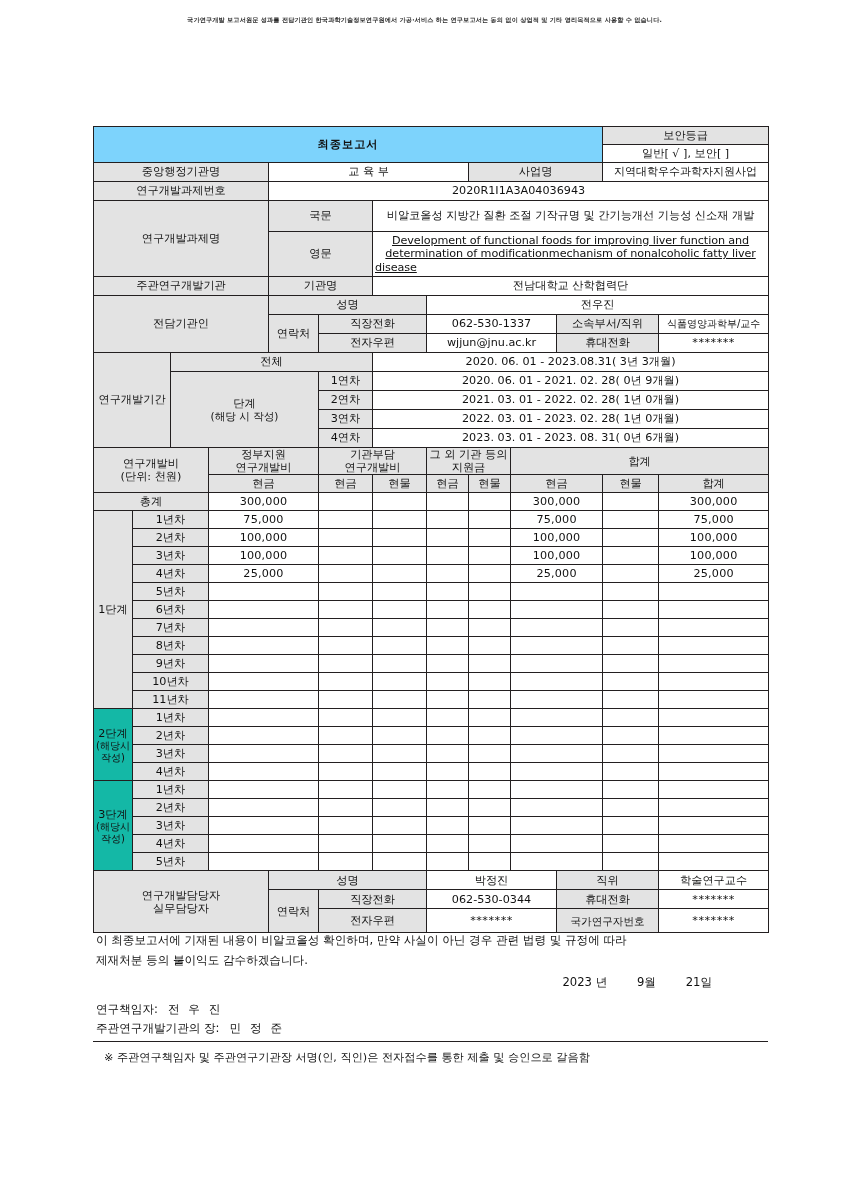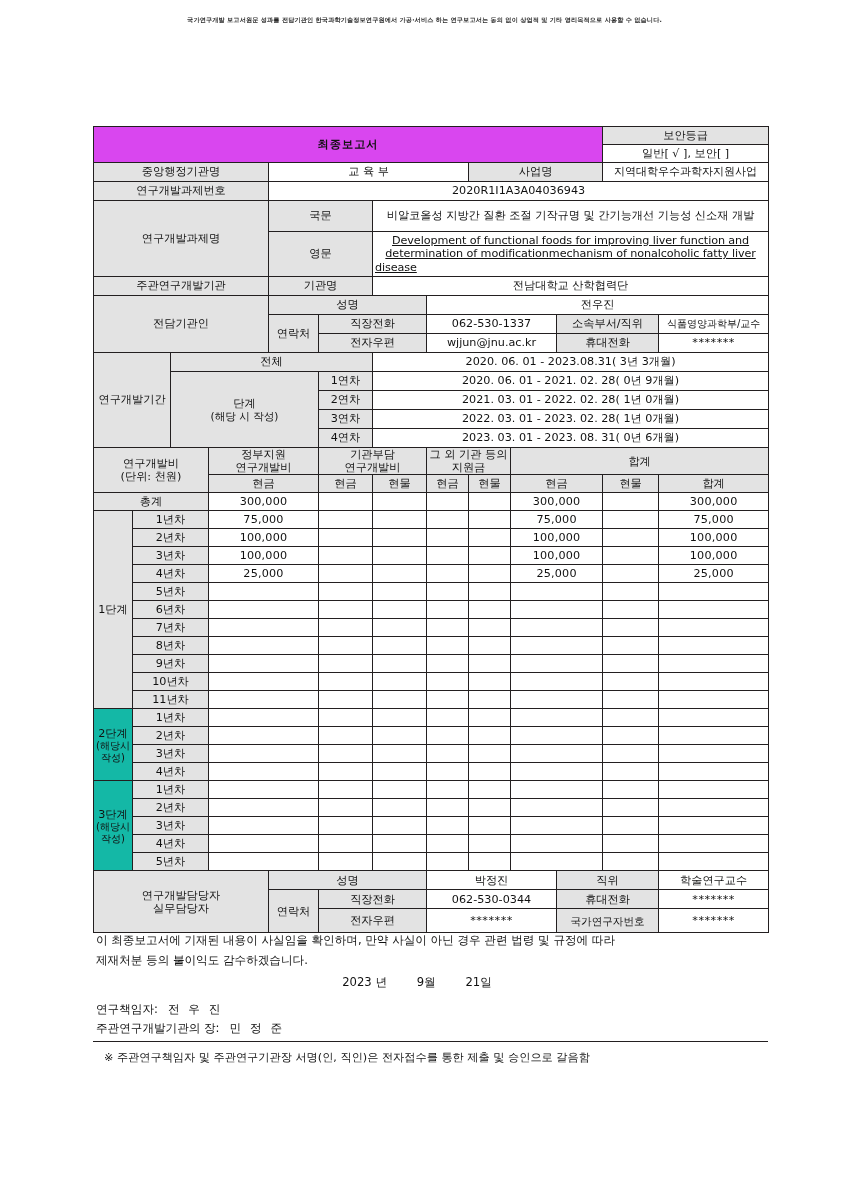--- a/index.html
+++ b/index.html
@@ -59,21 +59,21 @@
   .lbl {
     background: #e3e3e3;
     font-size: 11.2px;
   }
   .lbl-sm { background:#14b8a6; font-size: 10.6px; }
   .val { background: #ffffff; }
   .title-cell {
     font-size: 20px;
     font-weight: bold;
     letter-spacing: 1px;
-    background: #d946ef;
+    background: #7dd3fc;
     height: 38px;
   }
   .eng {
     text-align: justify;
     text-align-last: justify;
     font-size: 10.8px;
     line-height: 1.35;
     padding: 2px 4px 3px 4px;
     letter-spacing: -0.1px;
     text-decoration: underline;
@@ -100,21 +100,21 @@
     line-height: 1.75;
     text-align: justify;
     color: #111;
   }
   .statement p { margin: 0; }
   .datline {
     position: absolute;
     left: 96px;
     top: 975px;
     width: 672px;
-    text-align: center;
+    text-align: right;
     font-size: 11.6px;
     color: #111;
     padding-right: 56px;
     box-sizing: border-box;
   }
   .datline span { margin-left: 26px; }
   .signblock {
     position: absolute;
     left: 96px;
     top: 1000px;
@@ -546,21 +546,21 @@
         <td class="lbl" colspan="2">전자우편</td>
         <td class="val stars" colspan="3">*******</td>
         <td class="lbl" colspan="2" style="font-size:10.6px">국가연구자번호</td>
         <td class="val stars" colspan="2">*******</td>
       </tr>
 
     </tbody>
   </table>
 
   <div class="statement">
-    <p>이 최종보고서에 기재된 내용이 사실임을 확인하며, 만약 사실이 아닌 경우 관련 법령 및 규정에 따라</p>
+    <p>이 최종보고서에 기재된 내용이 비알코올성 확인하며, 만약 사실이 아닌 경우 관련 법령 및 규정에 따라</p>
     <p>제재처분 등의 불이익도 감수하겠습니다.</p>
   </div>
 
   <div class="datline">
     <span>2023 년</span>
     <span>9월</span>
     <span>21일</span>
   </div>
 
   <div class="signblock">

